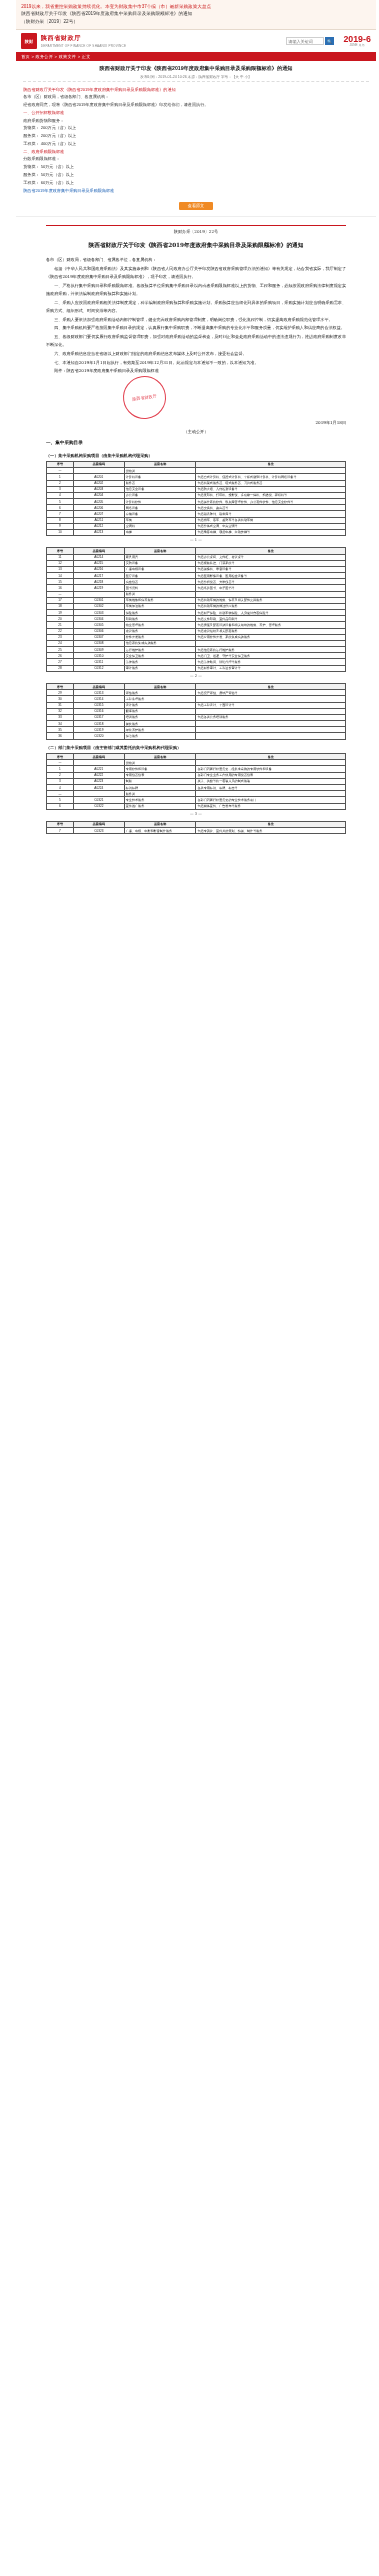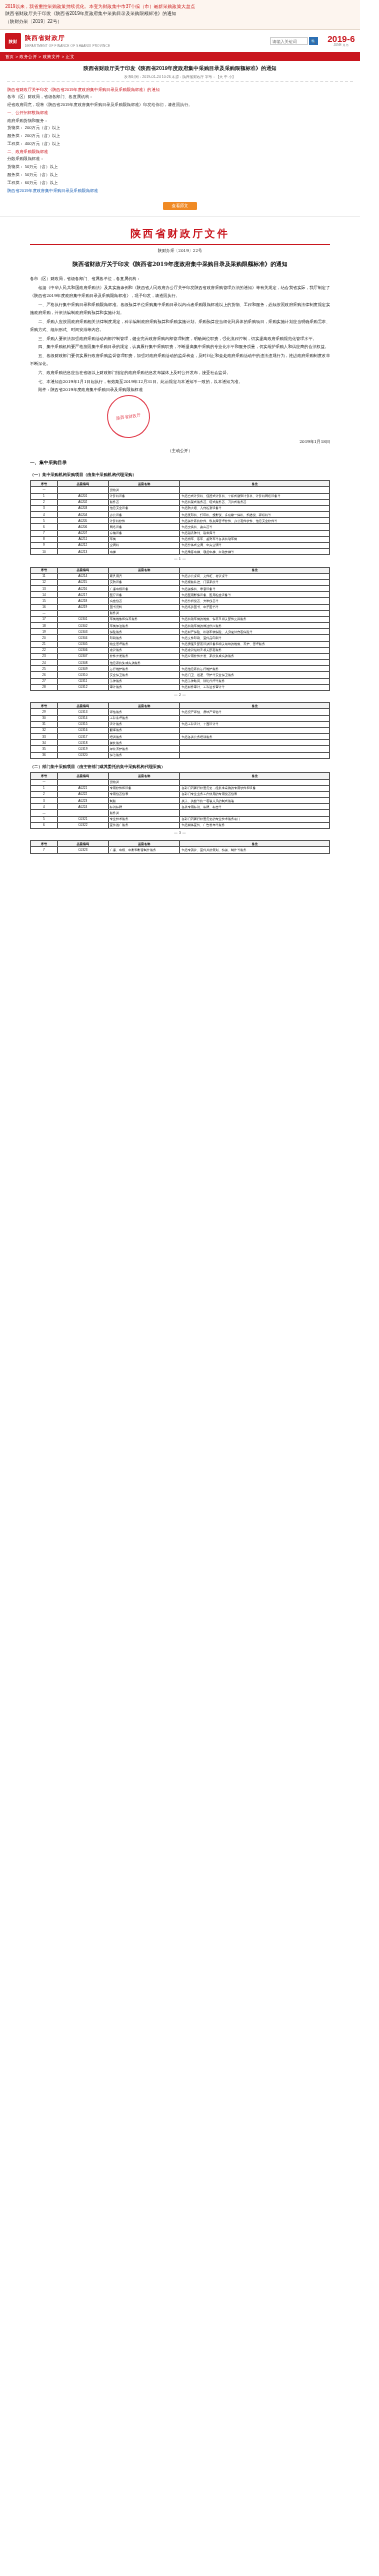--- a/index.html
+++ b/index.html
@@ -4,21 +4,21 @@
 <style>
   * { box-sizing: border-box; }
   html, body { margin:0; padding:0; }
   body {
     width:380px;
     font-family: "Liberation Sans", sans-serif;
     background:#ffffff;
     color:#1a1a1a;
     font-size:5.2px;
   }
-  .page { width:360px; position:relative; }
+  .page { width:360px; position:relative;margin-left:16px; }
 
   
   .topbar {
     background:#fdf5ef;
     border-bottom:0.5px solid #e6d9cc;
     padding:3.1px 5.2px 4.1px 5.2px;
     font-size:4.6px;
     line-height:1.6;
     color:#333;
   }
@@ -197,21 +197,20 @@
     </span>
     <span class="rowitem">
       <span>工程类：</span>
       <span>60万元（含）以上</span>
     </span>
     <span class="rowitem lnk">陕西省2019年度政府集中采购目录及采购限额标准</span>
   </div>
   <div class="btn-orig">查看原文</div>
 
   <div class="doc">
-    <div class="doc-title">陕西省财政厅文件</div>
     <div class="doc-rule"></div>
     <div class="doc-no">陕财办采〔2019〕22号</div>
     <div class="doc-h1">陕西省财政厅关于印发《陕西省2019年度政府集中采购目录及采购限额标准》的通知</div>
 
     <p class="doc-p noind">各市（区）财政局，省级各部门、省属各单位，各直属机构：</p>
     <p class="doc-p">根据《中华人民共和国政府采购法》及其实施条例和《陕西省人民政府办公厅关于印发陕西省政府采购管理办法的通知》等有关规定，结合我省实际，我厅制定了《陕西省2019年度政府集中采购目录及采购限额标准》，现予印发，请遵照执行。</p>
     <p class="doc-p">一、严格执行集中采购目录和采购限额标准。各级预算单位采购集中采购目录以内或者采购限额标准以上的货物、工程和服务，必须按照政府采购法律制度规定实施政府采购，并依法编制政府采购预算和实施计划。</p>
     <p class="doc-p">二、采购人应按照政府采购相关法律制度规定，科学编制政府采购预算和采购实施计划。采购预算应当细化到具体的采购项目，采购实施计划应当明确采购需求、采购方式、组织形式、时间安排等内容。</p>
     <p class="doc-p">三、采购人要依法加强政府采购活动内部控制管理，健全完善政府采购内部管理制度，明确岗位职责，强化流程控制，切实提高政府采购规范化管理水平。</p>
     <p class="doc-p">四、集中采购机构要严格按照集中采购目录的规定，认真履行集中采购职责，不断提高集中采购的专业化水平和服务质量，切实维护采购人和供应商的合法权益。</p>

